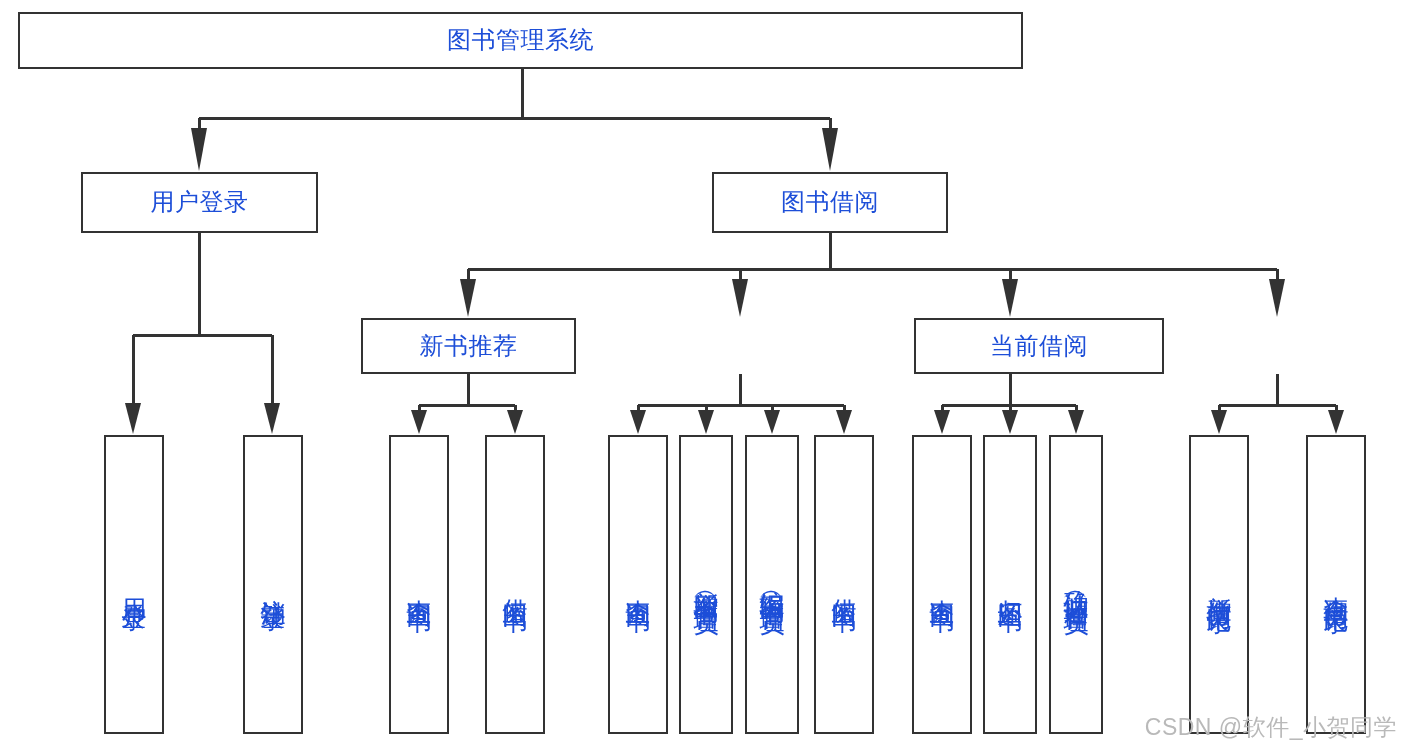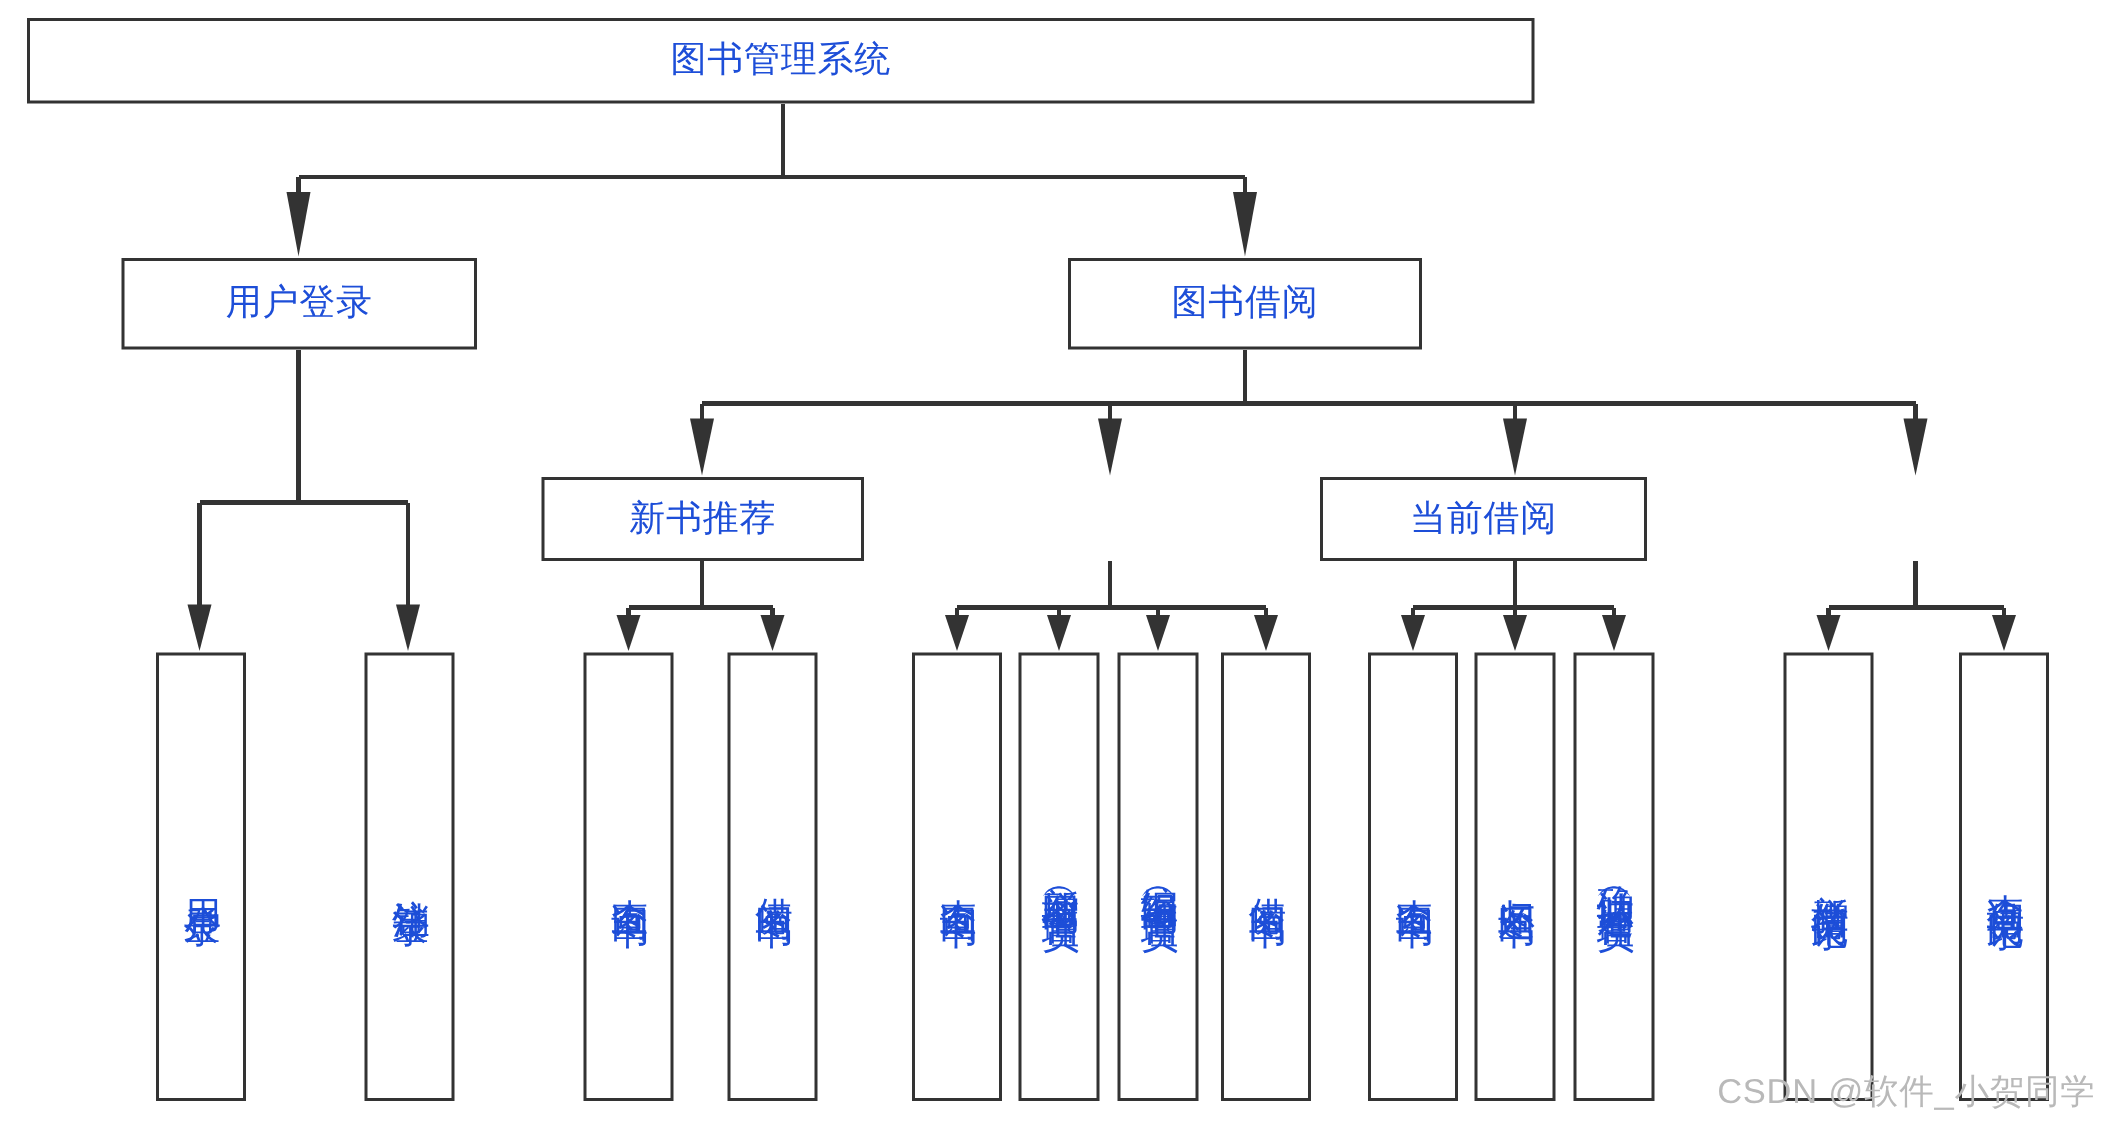--- a/index.html
+++ b/index.html
@@ -159,21 +159,21 @@
   <div class="node horiz" style="left:81px; top:172px; width:237px; height:61px;">
     <span class="label">用户登录</span>
   </div>
   <div class="node horiz" style="left:712px; top:172px; width:236px; height:61px;">
     <span class="label">图书借阅</span>
   </div>
 
   <div class="node horiz" style="left:361px; top:318px; width:215px; height:56px;">
     <span class="label">新书推荐</span>
   </div>
-  <div class="node horiz" style="left:880px; top:318px; width:218px; height:56px;">
+  <div class="node horiz" style="left:914px; top:318px; width:250px; height:56px;">
     <span class="label">当前借阅</span>
   </div>
 
   <div class="node vert" style="left:104px; top:435px; width:60px; height:299px;">
     <span class="label">用户登录</span>
   </div>
   <div class="node vert" style="left:243px; top:435px; width:60px; height:299px;">
     <span class="label">注销登录</span>
   </div>
 

